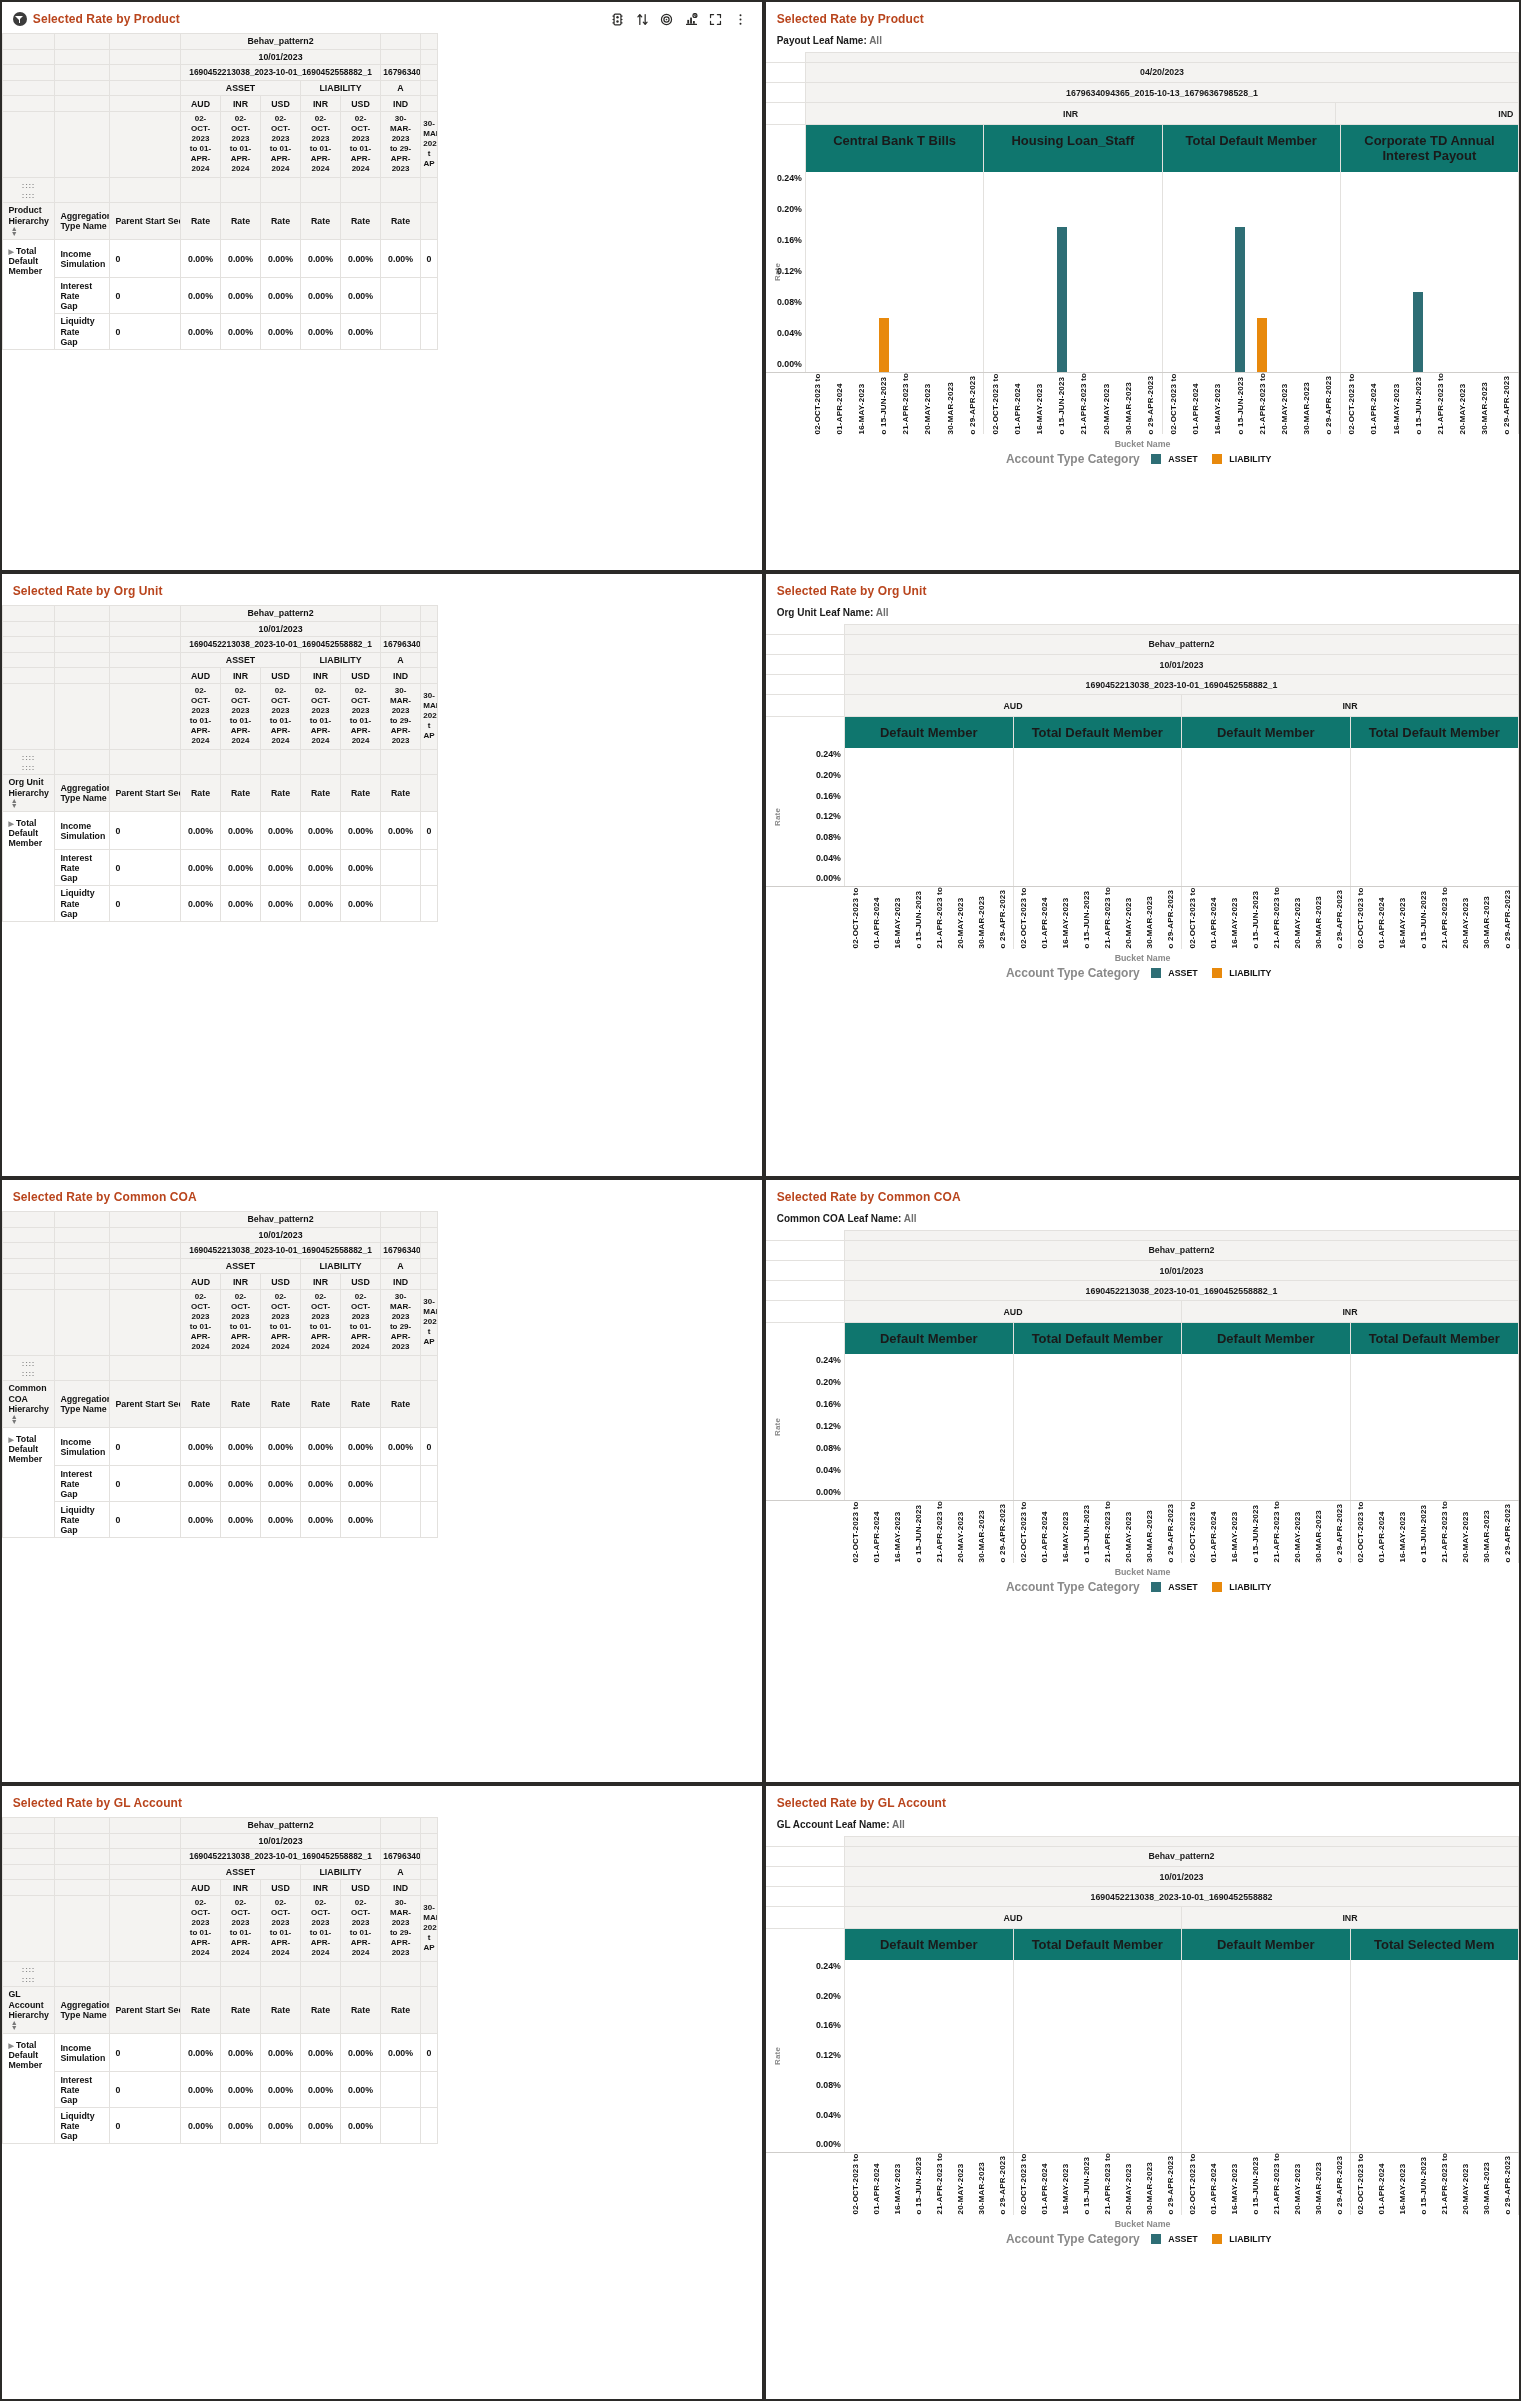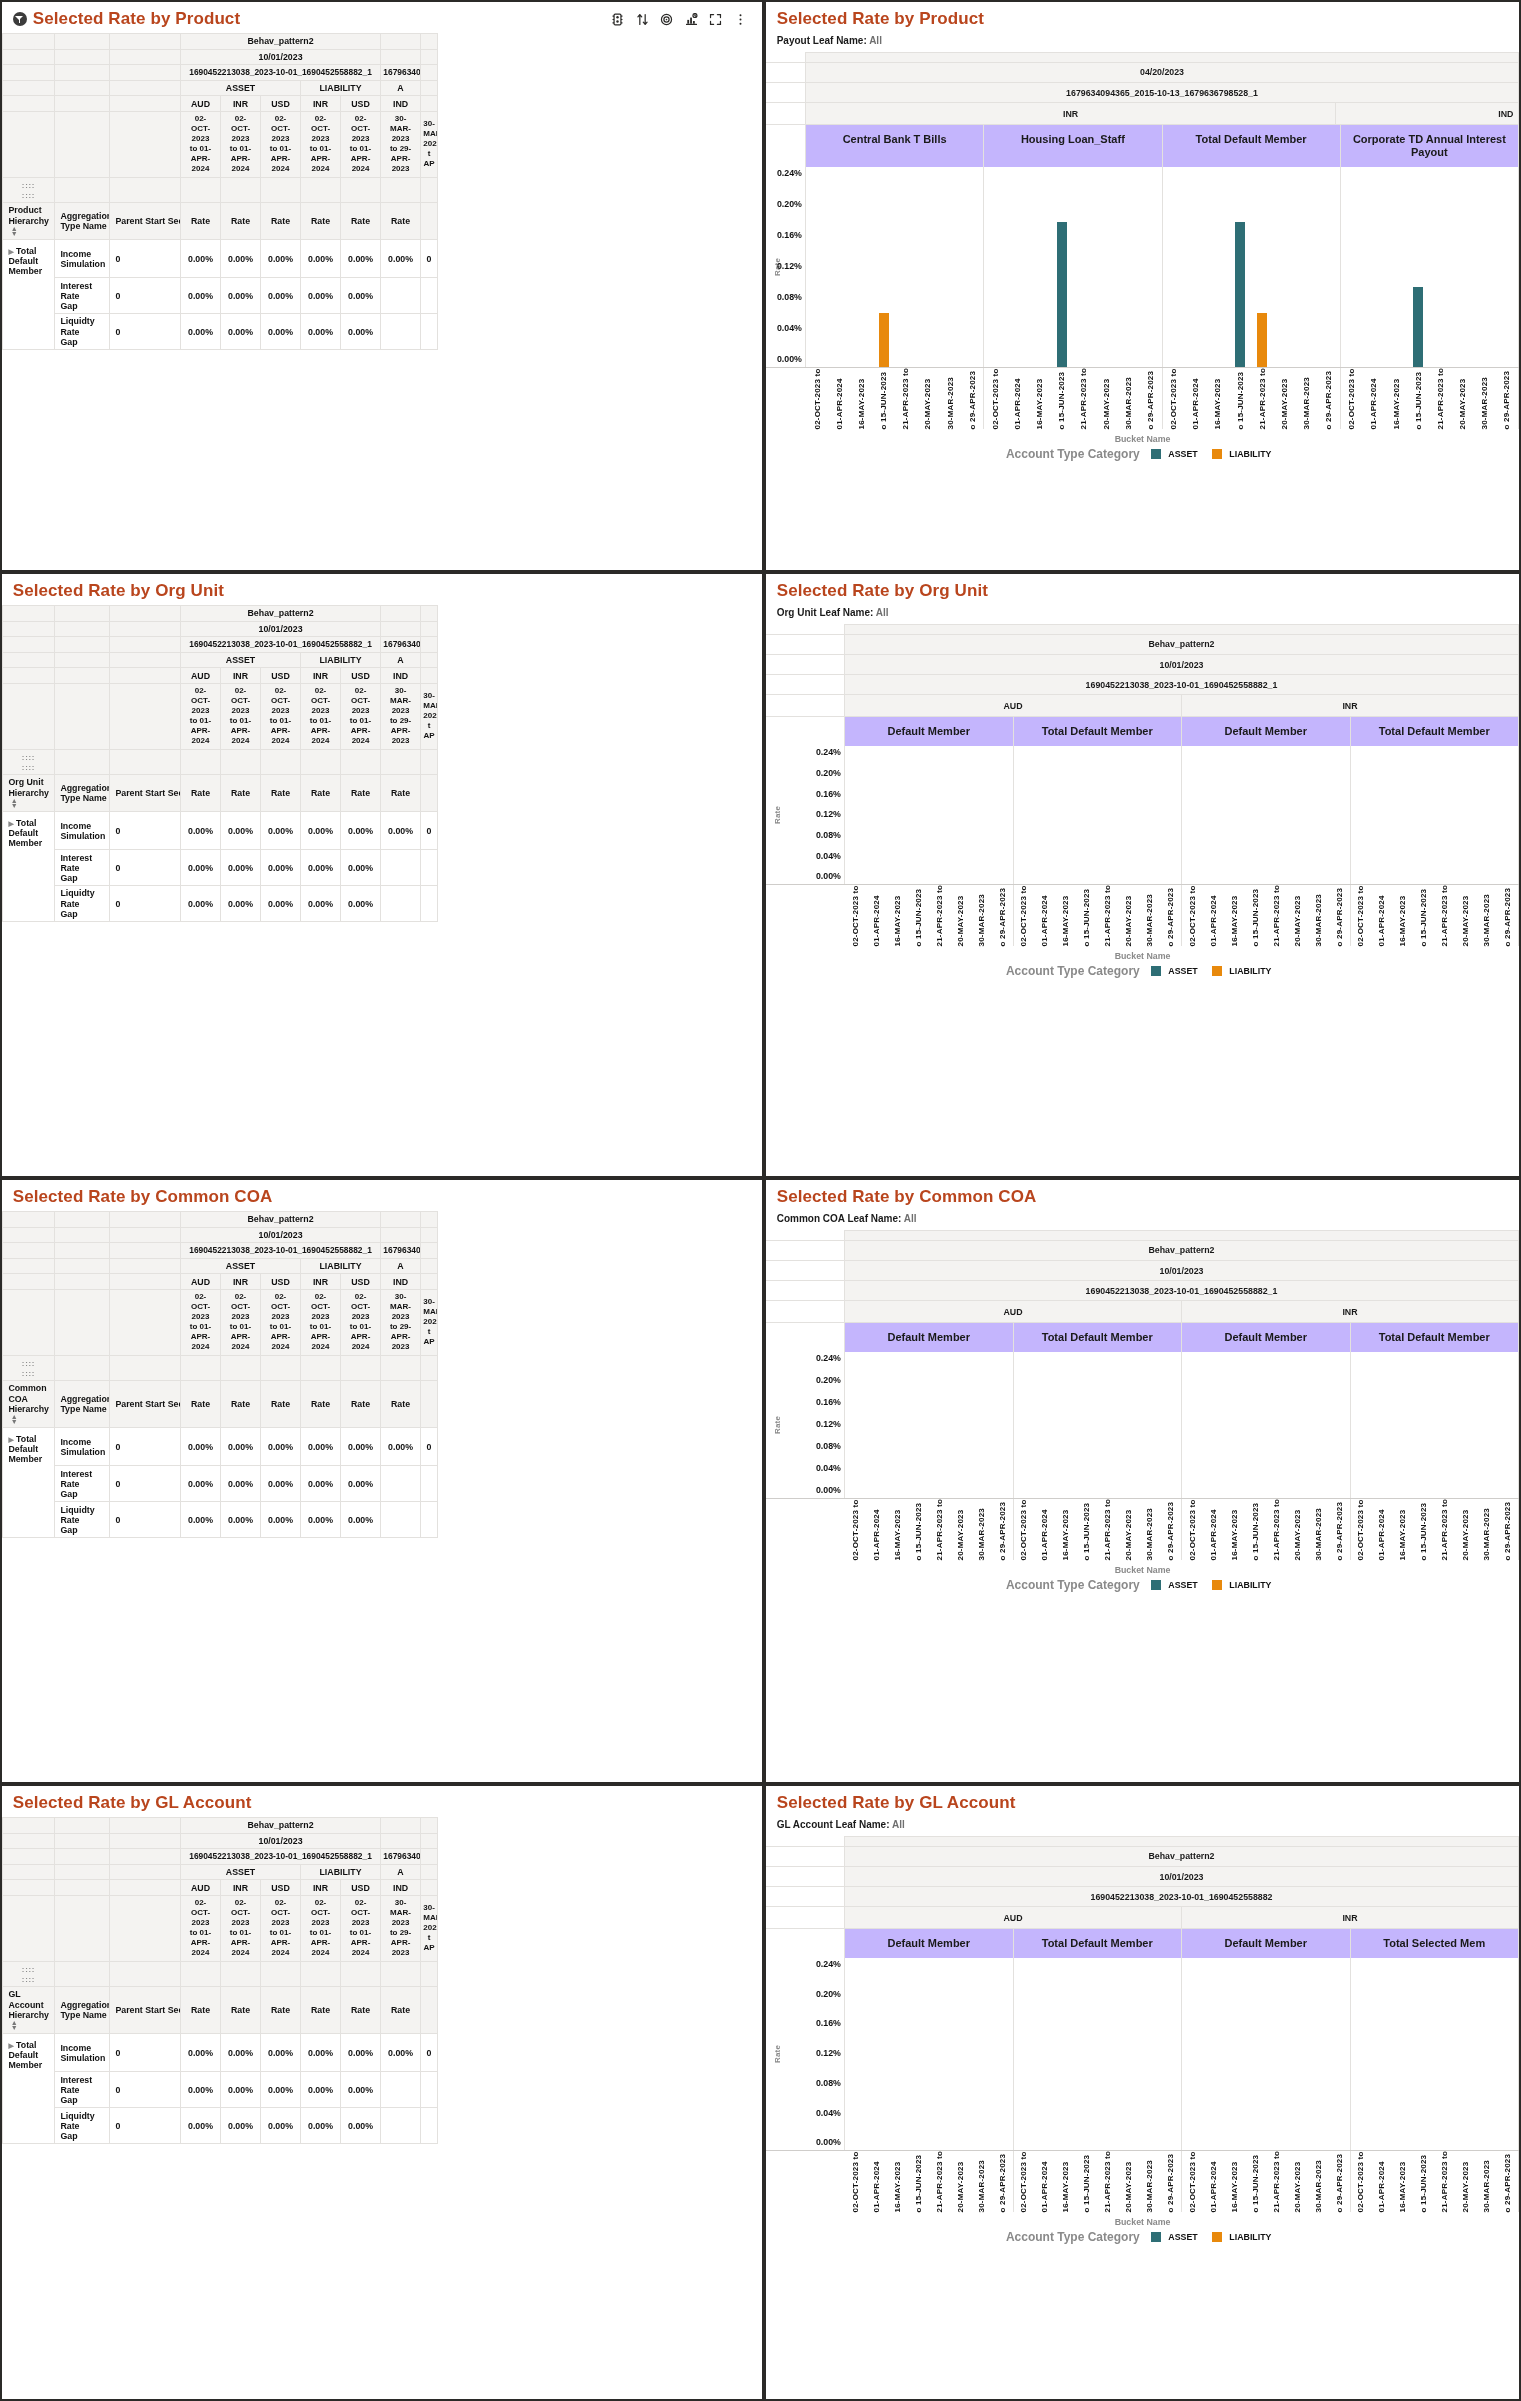--- a/index.html
+++ b/index.html
@@ -23,21 +23,21 @@
   .panel-left  { width:764px; }
   .panel-right { width:757px; }
 
   
   .ptitle {
     display:flex; align-items:center; gap:6.1px;
     padding:7.7px 10.7px 4.6px 10.7px;
     height:31px;
   }
   .ptitle .ttxt {
-    color:#b9451d; font-weight:bold; font-size:17px;
+    color:#b9451d; font-weight:bold; font-size:12px;
     letter-spacing:0.1px; white-space:nowrap;
   }
   .filter-icon {
     width:14px;height:14px;border-radius:50%;
     background:#3c3c3c; display:inline-block; position:relative; flex:0 0 auto;
   }
   .filter-icon:before{
     content:""; position:absolute; left:2.7px; top:3.5px;
     border-left:4.2px solid transparent; border-right:4.2px solid transparent;
     border-top:4.6px solid #fff;
@@ -67,22 +67,22 @@
   .ptbl .body { background:#ffffff; }
   .grip { color:#8a8a8a; font-size:7.7px; letter-spacing:0.8px; line-height:.7; }
   .sorticon{ display:inline-block; margin-left:2.3px; color:#777; font-size:7px; line-height:.8; vertical-align:middle;}
   .tri { color:#8a8a8a; font-size:7px; margin-right:2.3px; }
 
   
   .chartwrap { position:relative; }
   .memhdr { display:flex; border-top:0.8px solid #e3e1de; }
   .memhdr .spacer { border-right:0.8px solid #e3e1de; background:#fff; }
   .memhdr .mcell {
-    flex:1; text-align:center; font-size:11px; font-weight:bold;
-    padding:7.7px 3.1px; border-right:0.8px solid #e3e1de; background:#c4b5fd;
+    flex:1; text-align:center; font-size:13px; font-weight:bold;
+    padding:7.7px 3.1px; border-right:0.8px solid #e3e1de; background:#0f766e;
     line-height:1.2;
   }
   .currow { display:flex; }
   .currow .ccell {
     flex:1; text-align:center; font-size:8.8px; font-weight:bold;
     padding:5.4px 3.1px; border-right:0.8px solid #e3e1de;
     border-top:0.8px solid #e3e1de; background:#f4f3f1;
   }
   .metarow { display:flex; }
   .metarow .mc {

